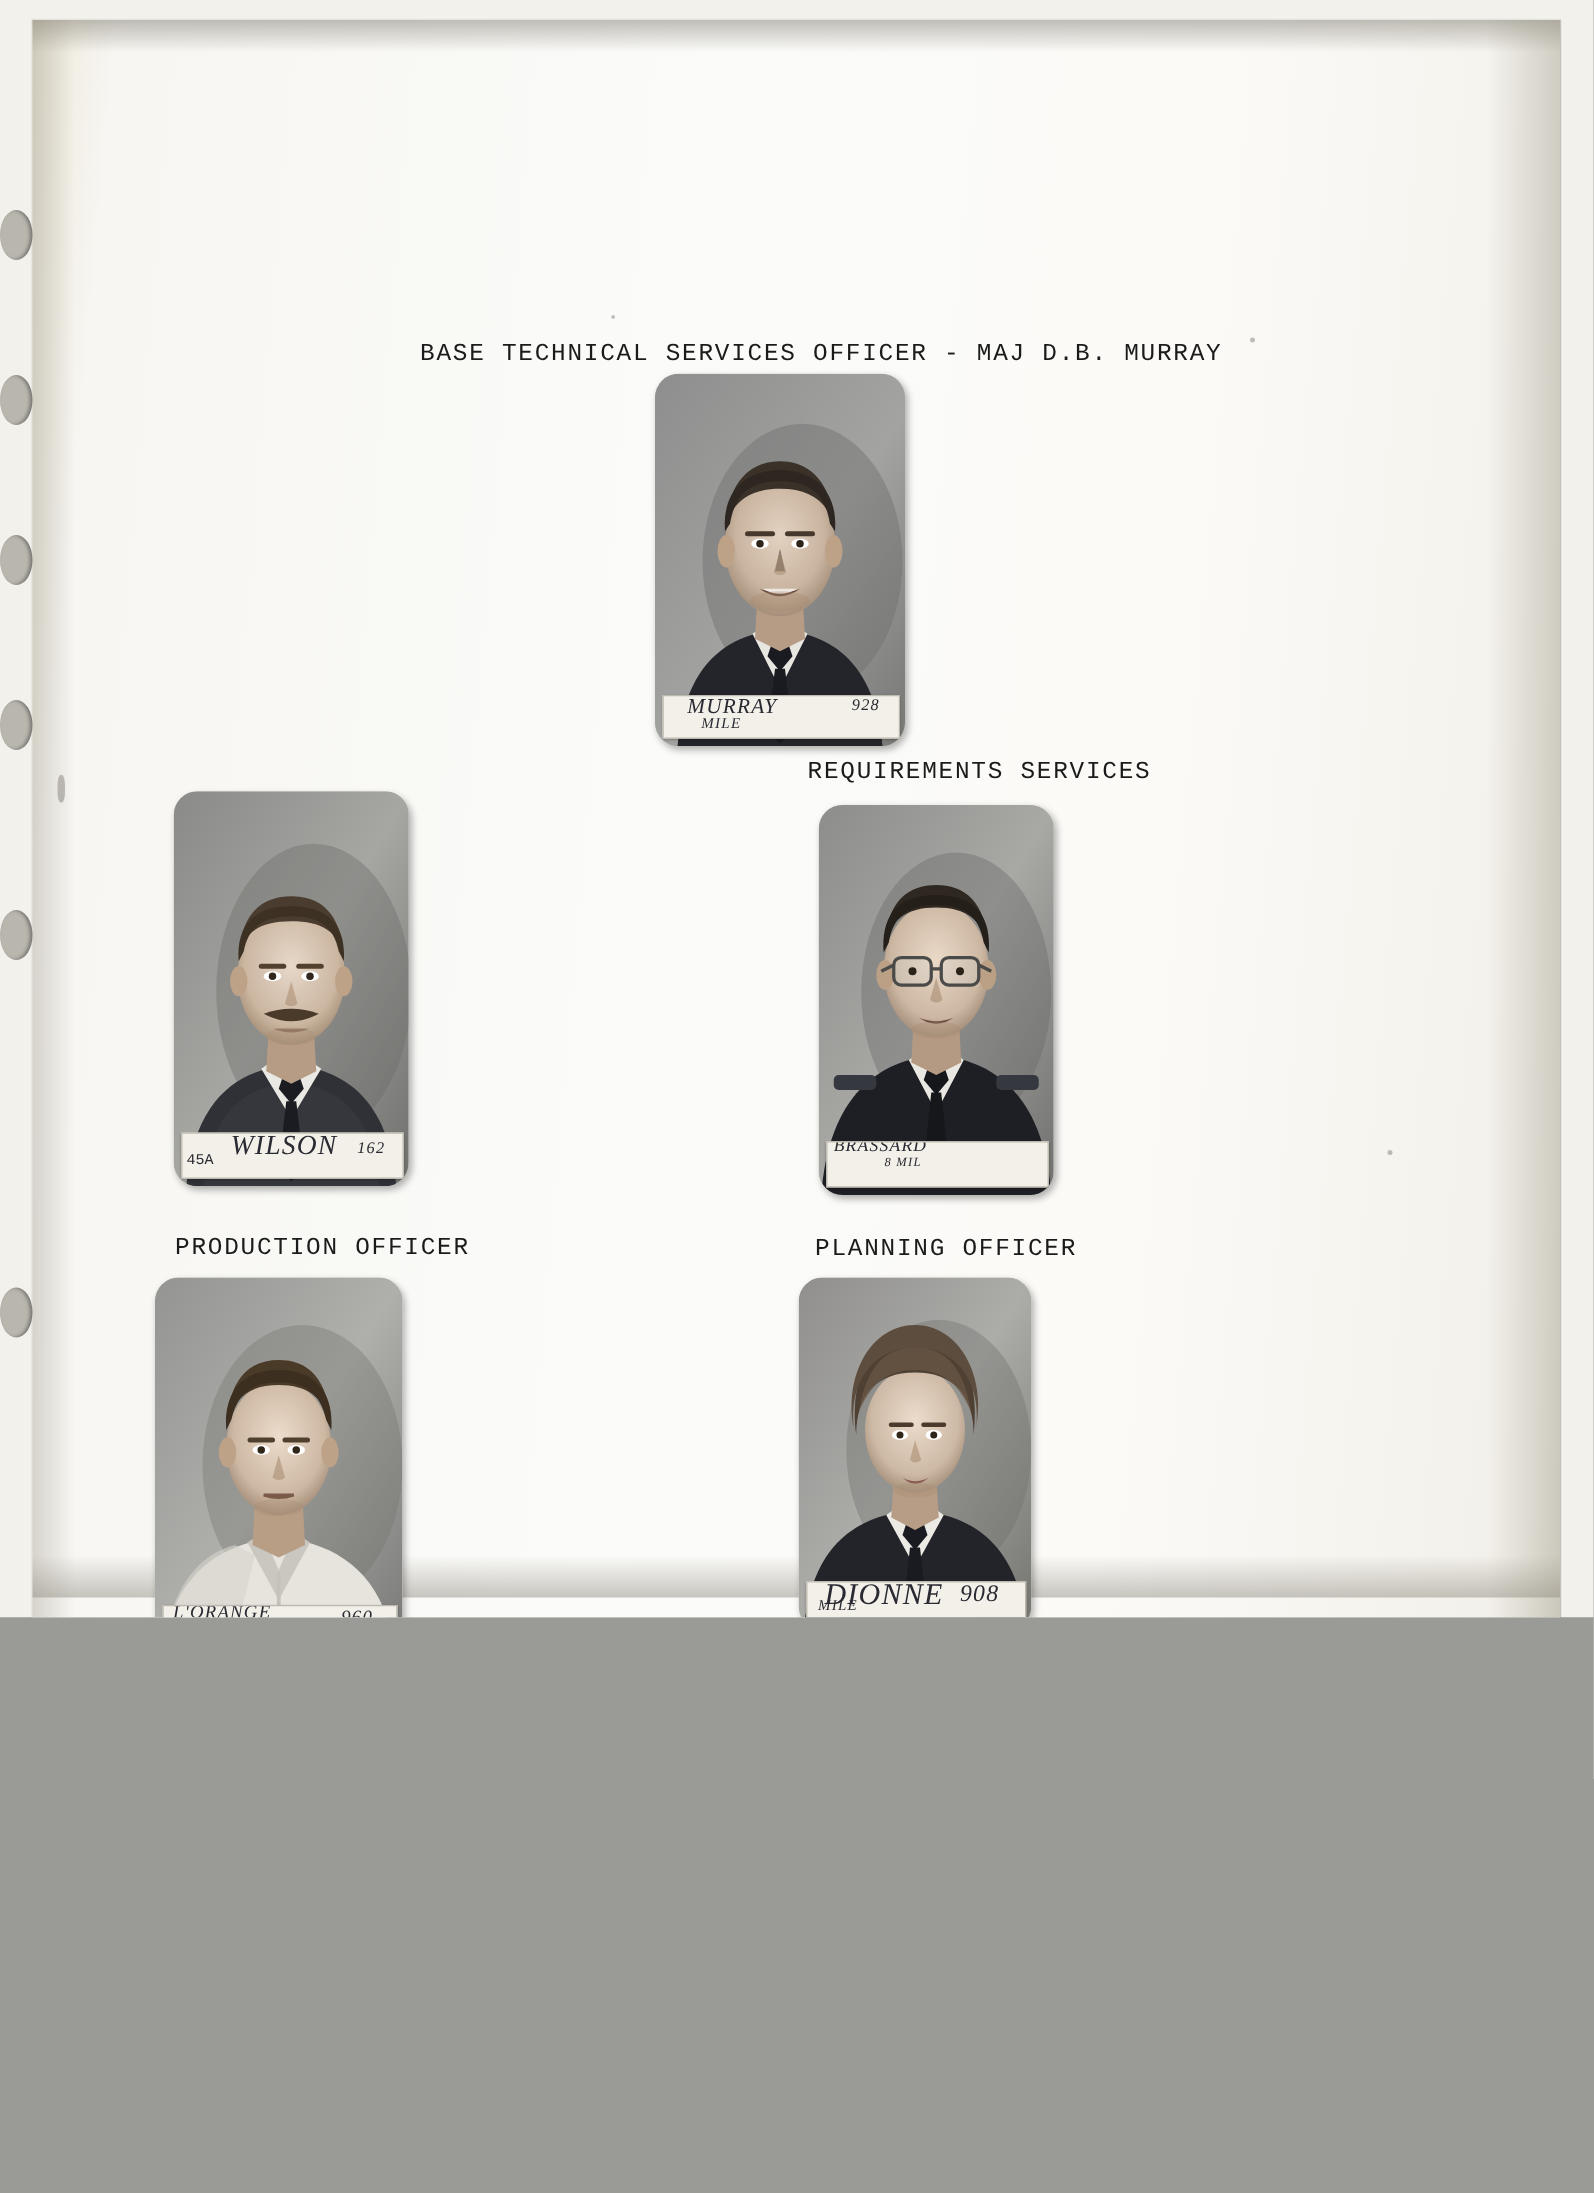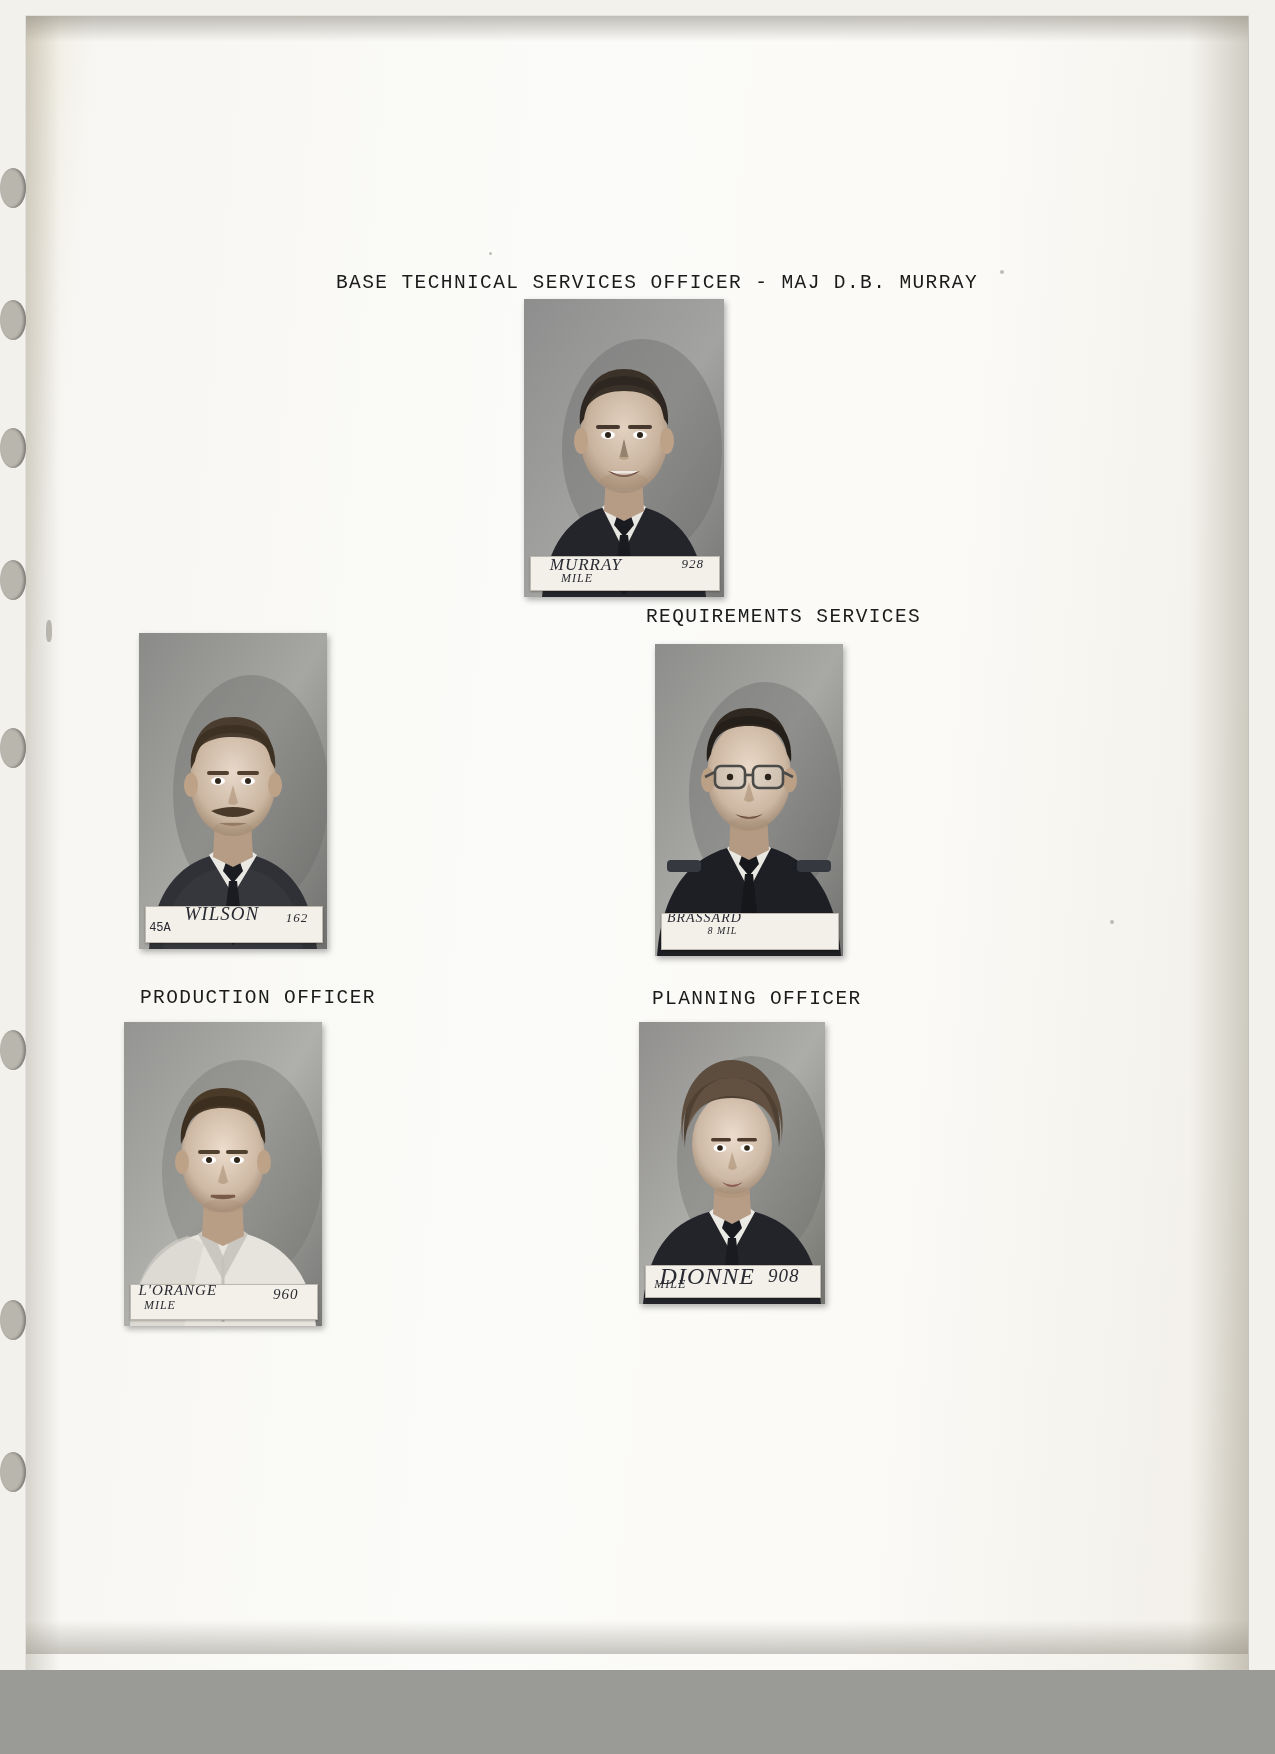--- a/index.html
+++ b/index.html
@@ -6,21 +6,21 @@
     margin: 0;
     padding: 0;
     background: #9a9a96;
   }
   body {
     font-family: "Liberation Mono", monospace;
   }
   .page {
     position: relative;
     width: 1275px;
-    height: 1670px;
+    height: 1294px;
     margin: 0 auto;
     background: #f3f1ec;
     overflow: hidden;
   }
   
   .paper {
     position: absolute;
     left: 26px;
     top: 16px;
     width: 1222px;
@@ -77,20 +77,21 @@
     font-size: 19.5px;
     letter-spacing: 1.4px;
     color: #1b1b1b;
     white-space: nowrap;
   }
   .photo {
     position: absolute;
     background: #cfcdc8;
     box-shadow: 2px 3px 6px rgba(0,0,0,0.30);
     overflow: hidden;
+    border-radius: 19px;
   }
   .photo .portrait {
     position: absolute;
     left: 0; top: 0; right: 0; bottom: 0;
   }
   .nametag {
     position: absolute;
     left: 3%;
     bottom: 2%;
     width: 94%;
@@ -264,21 +265,21 @@
       <circle cx="79" cy="148" r="3" fill="#31271c"></circle>
       <circle cx="109" cy="148" r="3" fill="#31271c"></circle>
       <path d="M94 152 L89 170 Q94 174 99 170 Z" fill="#ab8f74" opacity="0.6"></path>
 
       <path d="M72 178 Q94 170 116 178 Q94 190 72 178 Z" fill="#4a3a2a"></path>
       <path d="M80 190 Q94 196 108 190 Z" fill="#7a5a4a" opacity="0.7"></path>
       <ellipse cx="94" cy="196" rx="20" ry="7" fill="#a78a70" opacity="0.30"></ellipse>
     </svg>
     <div class="nametag">
       <span class="hand prefix">45A</span>
-      <span class="hand surname" style="left:22%; top:-12%; font-size:19px;text-align:center;">WILSON</span>
+      <span class="hand surname" style="left:22%; top:-12%; font-size:22px;text-align:center;">WILSON</span>
       <span class="hand num" style="top:10%;text-align:right;">162</span>
     </div>
   </div>
 
   <div class="title" style="left:646px; top:606px;">REQUIREMENTS SERVICES</div>
 
   <div class="photo" style="left:655px; top:644px; width:188px; height:312px;">
     <svg class="portrait" viewBox="0 0 188 312" preserveAspectRatio="none">
       <defs>
         <linearGradient id="bg3" x1="0" y1="0" x2="1" y2="1">

